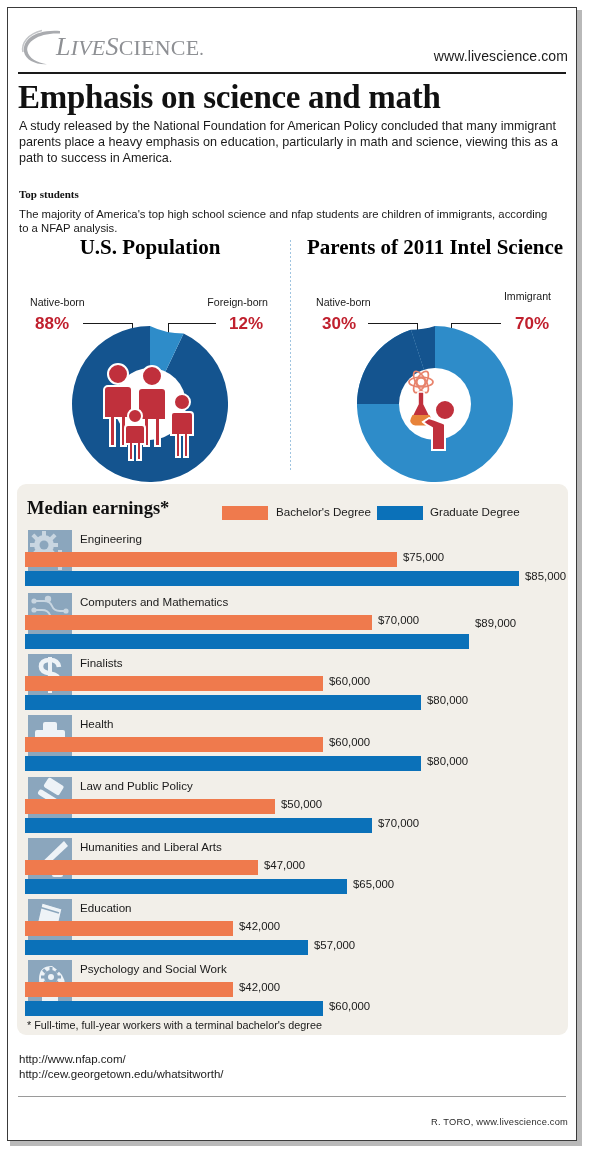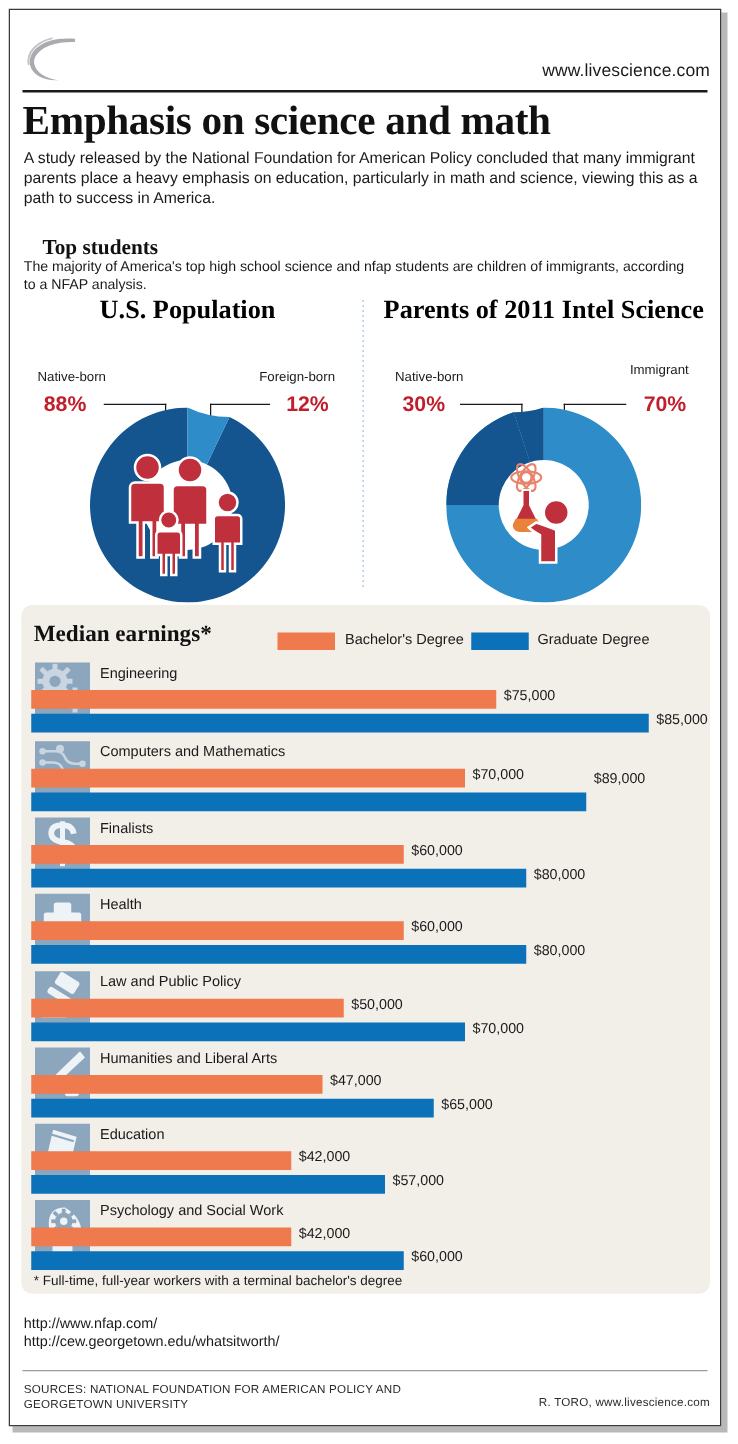--- a/index.html
+++ b/index.html
@@ -37,22 +37,22 @@
   .headline{
     position:absolute;left:18px;top:78px;width:550px;
     font-family:"Liberation Serif",serif;font-weight:700;font-size:33px;
     color:#111;letter-spacing:-.3px;line-height:38px;
   }
   .deck{
     position:absolute;left:19px;top:118px;width:540px;
     font-size:12.6px;line-height:16.2px;color:#1a1a1a;
   }
   .sec-title{
-    position:absolute;left:34px;
-    font-family:"Liberation Serif",serif;font-weight:700;font-size:17px;color:#111;
+    position:absolute;left:19px;
+    font-family:"Liberation Serif",serif;font-weight:700;font-size:11px;color:#111;
   }
   .sec-sub{
     position:absolute;left:19px;width:540px;font-size:11.3px;line-height:14.4px;color:#1a1a1a;
   }
 
   
   .pie-block{position:absolute;top:238px;height:240px;}
   .pie-title{
     position:absolute;left:0;width:100%;text-align:center;
     font-family:"Liberation Serif",serif;font-weight:700;font-size:21px;
@@ -112,20 +112,23 @@
 
 <div id="page">
   <div class="shadow"></div>
   <div class="frame"></div>
 
   <div class="logo">
     <svg class="logo-swoosh" width="60" height="38" viewBox="0 0 60 38">
       <path d="M40 3 C14 1 2 13 4 24 C5.6 32 16 37 27 36.2 C17 35 8.6 30 7.4 23 C6 14.4 18 4.6 40 5.6 Z" fill="#a9abaf"></path>
       <path d="M22 2.5 C8 6 1 15 3 24" stroke="#c3c5c8" stroke-width="1.6" fill="none"></path>
     </svg>
+    <div class="logo-text">
+      <span class="logo-live">L</span><span class="logo-sci" style="font-style:italic">IVE</span><span class="logo-live">S</span><span class="logo-sci">CIENCE</span><span class="logo-dot">.</span>
+    </div>
   </div>
 
   <div class="site-url">www.livescience.com</div>
   <div class="rule"></div>
 
   <div class="headline">Emphasis on science and math</div>
   <div class="deck">A study released by the National Foundation for American Policy concluded that many immigrant parents place a heavy emphasis on education, particularly in math and science, viewing this as a path to success in America.</div>
 
   <div class="sec-title" style="top:188px">Top students</div>
   <div class="sec-sub" style="top:207px">The majority of America's top high school science and nfap students are children of immigrants, according to a NFAP analysis.</div>
@@ -374,15 +377,14 @@
   </div>
 
   <div class="footnote">* Full-time, full-year workers with a terminal bachelor's degree</div>
 
   <div class="links">
     <div>http://www.nfap.com/</div>
     <div>http://cew.georgetown.edu/whatsitworth/</div>
   </div>
 
   <div class="botrule"></div>
-  <div class="srcline">SOURCES: NATIONAL FOUNDATION FOR AMERICAN POLICY AND GEORGETOWN UNIVERSITY</div>
   <div class="credit">R. TORO, www.livescience.com</div>
 </div>
 
 </body></html>

